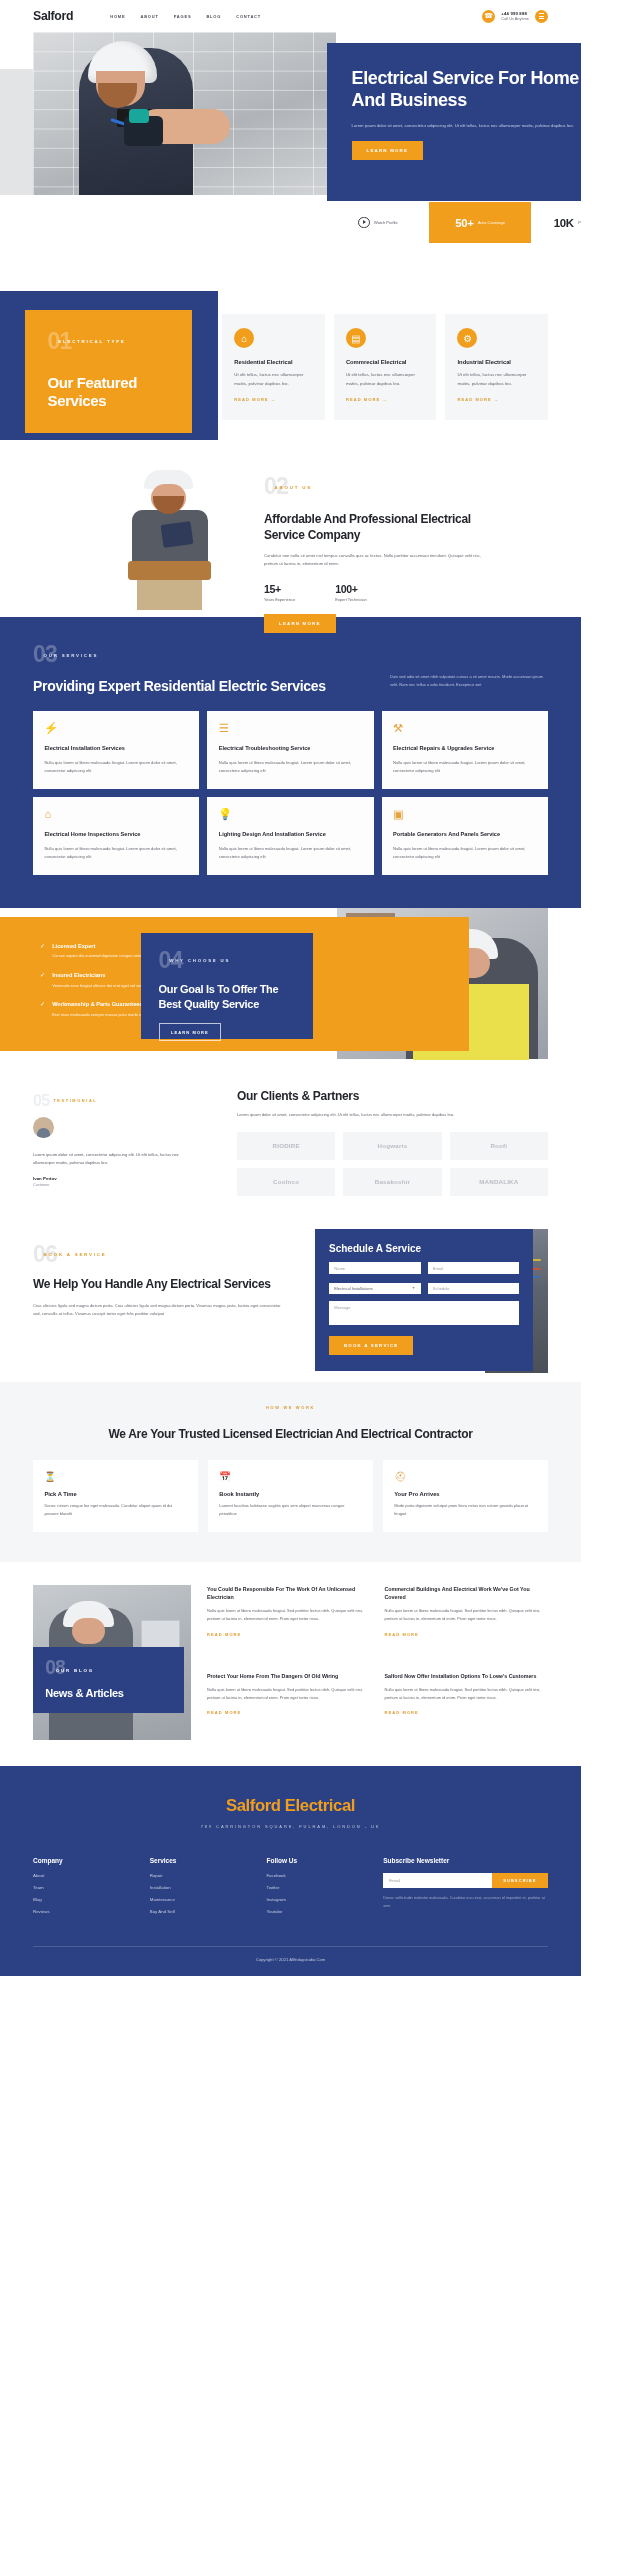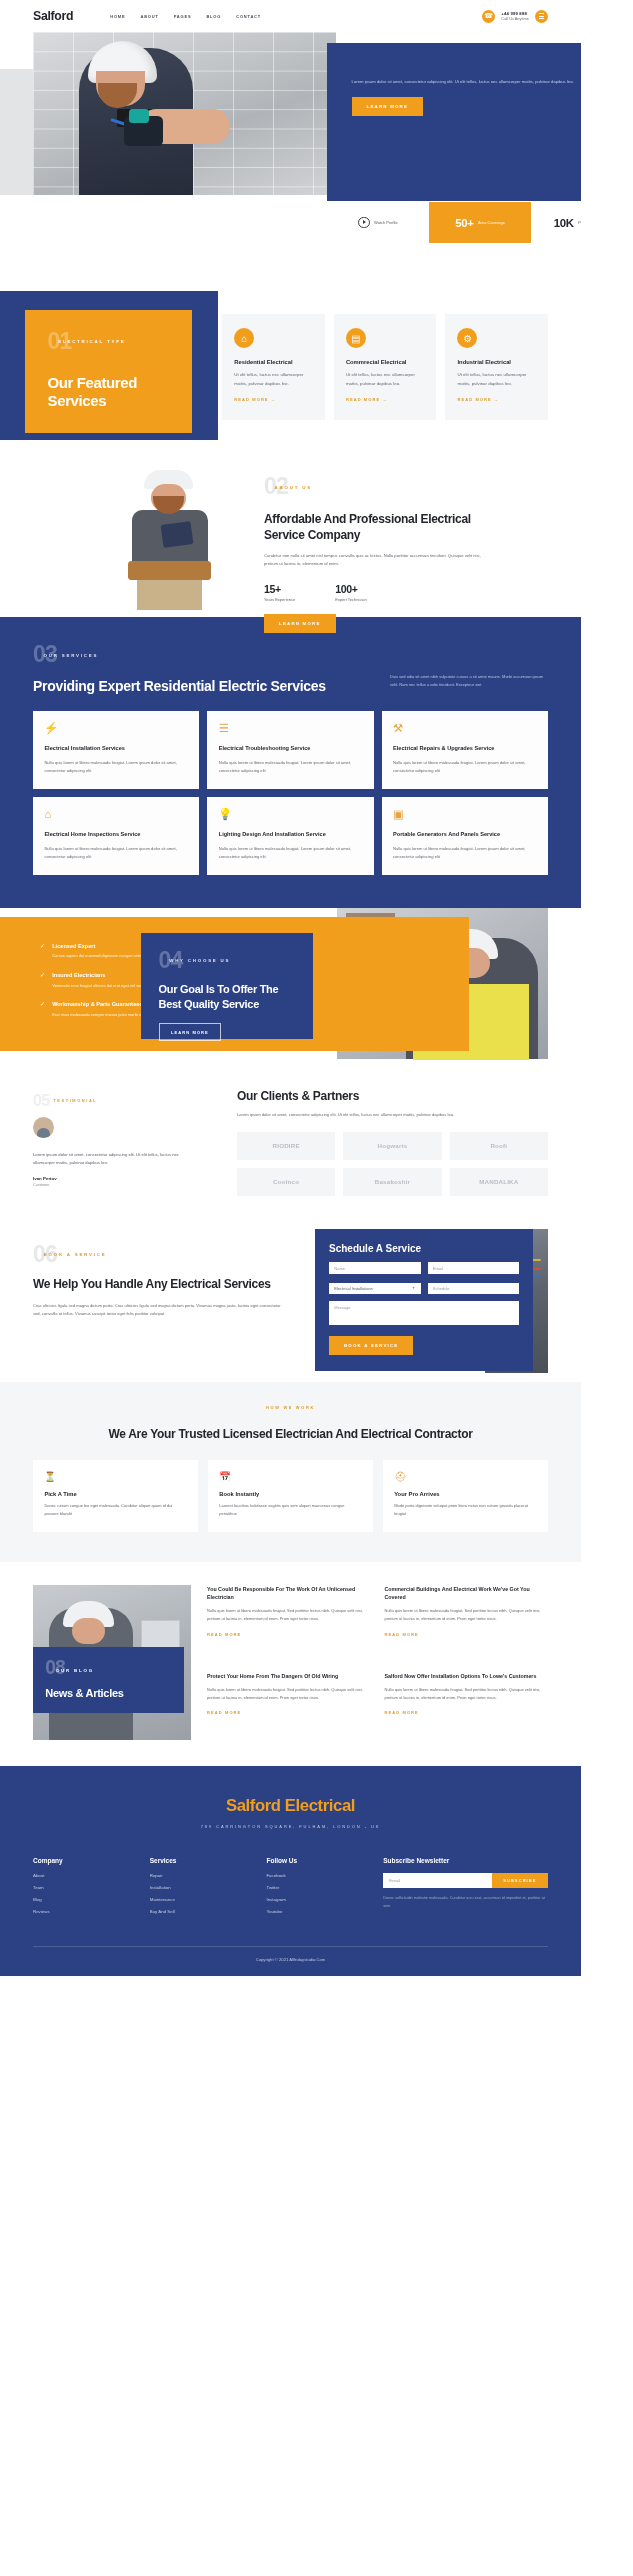--- a/index.html
+++ b/index.html
@@ -239,20 +239,21 @@
         <div class="person"></div>
         <div class="helmet"></div>
       <div class="face"></div>
         <div class="beard"></div>
         <div class="socket"></div>
       <div class="wire"></div>
         <div class="arm"></div>
         <div class="drill"></div>
     </div>
     <div class="hero-blue">
+      <h1>Electrical Service For Home And Business</h1>
       <p>Lorem ipsum dolor sit amet, consectetur adipiscing elit. Ut elit tellus, luctus nec ullamcorper mattis, pulvinar dapibus leo.</p>
       <a class="btn-orange">LEARN MORE</a>
     </div>
     <div class="stats">
       <div class="stat">
         <div class="play"></div>
         <span>Watch Profile</span>
       </div>
       <div class="stat hl">
         <b>50+</b>

